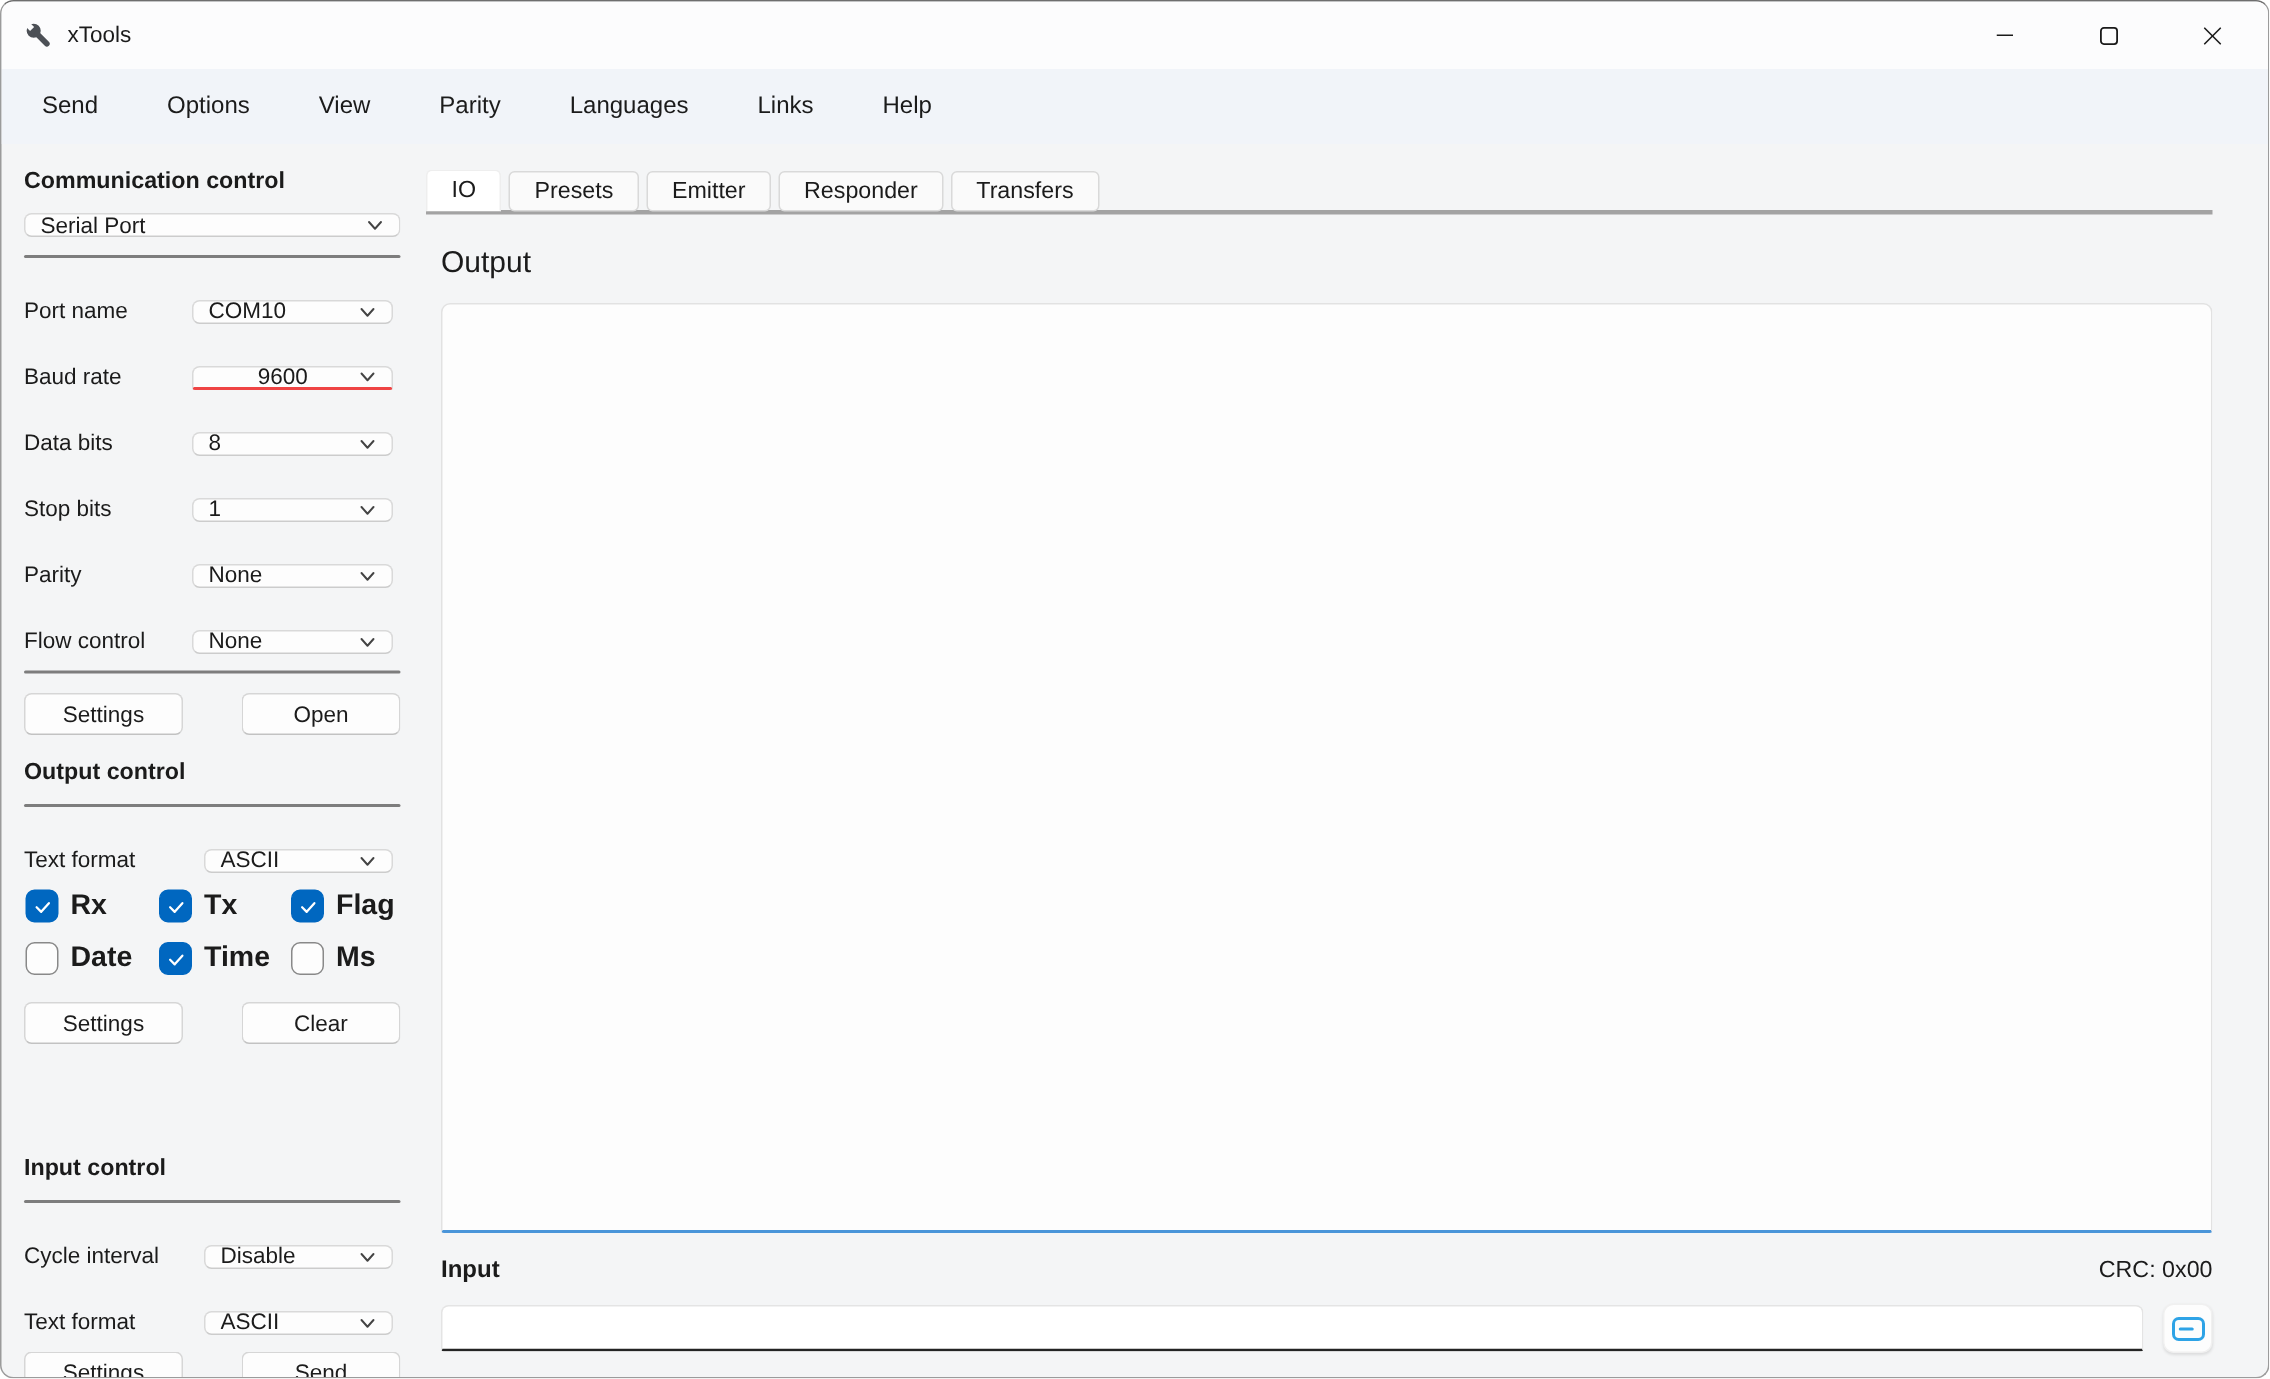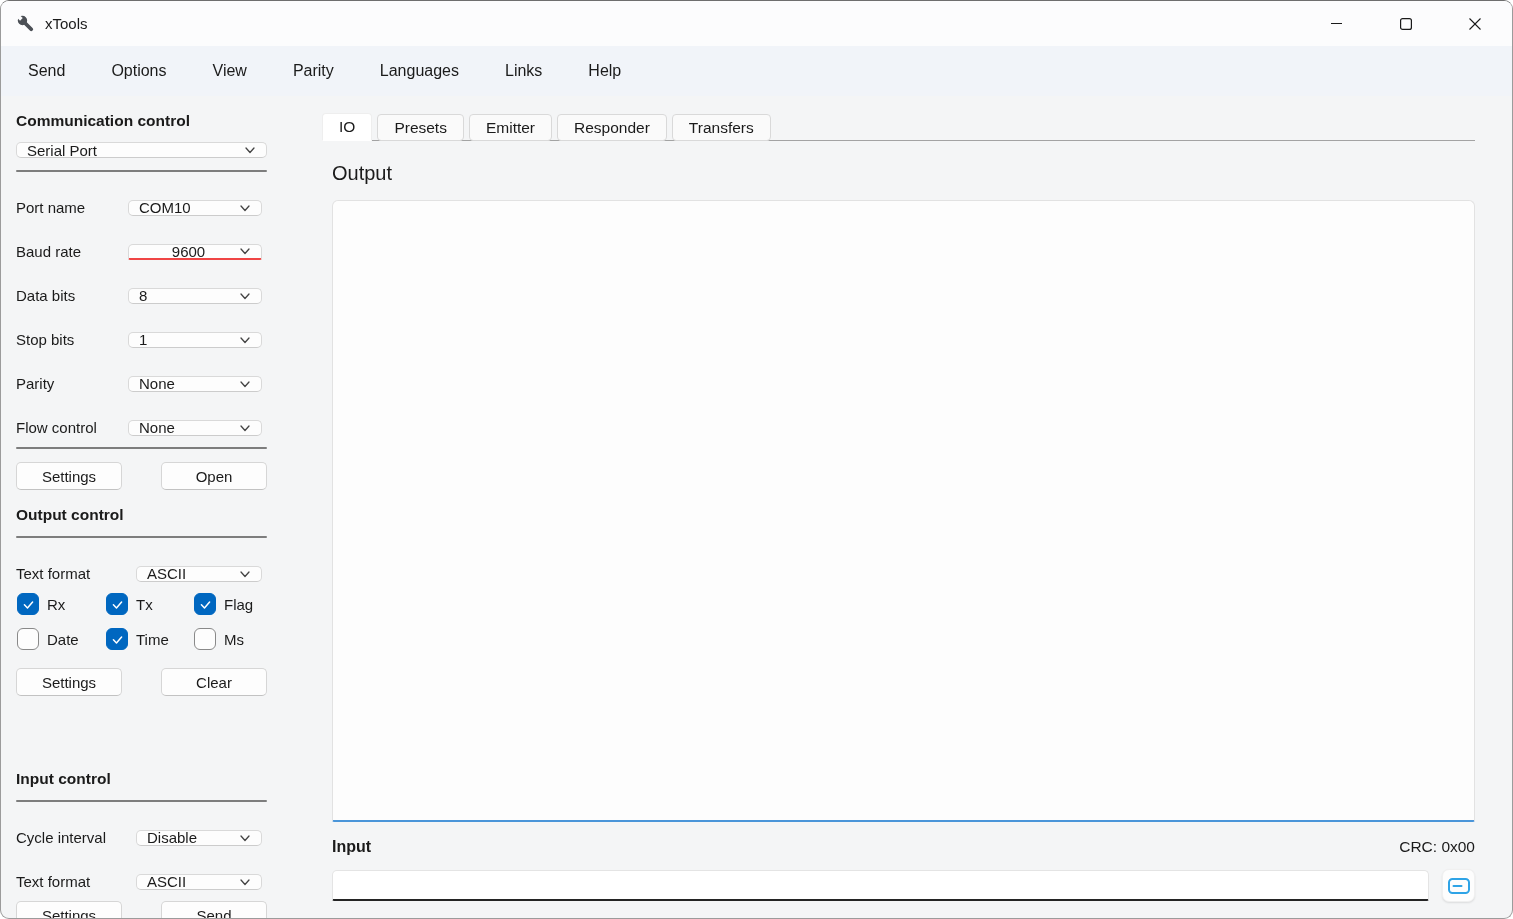--- a/index.html
+++ b/index.html
@@ -20,21 +20,21 @@
   .app-icon { width:21px; height:21px; margin-right:9px; flex:0 0 auto; }
   .app-title { font-size:15px; }
   .win-controls { margin-left:auto; display:flex; height:100%; align-items:stretch; padding-right:3px; }
   .win-btn { width:69px; display:flex; align-items:center; justify-content:center; cursor:default; }
 
   
   .menubar { height:50px; flex:0 0 auto; display:flex; align-items:center; padding-left:27px; background:#f1f4f9; }
   .menu-item { font-size:16px; margin-right:46px; white-space:nowrap; }
 
   
-  .app-body { flex:1; display:flex; min-height:0;gap:38px; }
+  .app-body { flex:1; display:flex; min-height:0; }
 
   
   .sidebar { width:277px; flex:0 0 auto; padding:0 11px 0 15px; }
   .section-header { font-weight:bold; font-size:15.5px; margin-top:15px; line-height:19px; }
   .section-header.big-gap { margin-top:73px; }
   .sep { height:2px; background:#7d7d7d; border-radius:1px; }
   .sep.s1 { margin:12px 0 11px 0; }
   .sep.s2 { margin:11px 0 13px 0; }
   .sep.s3 { margin:12px 0 12px 0; }
   .sep.s4 { margin:12px 0 13px 0; }
@@ -59,29 +59,29 @@
 
   .btn-row { display:flex; justify-content:space-between; }
   .btn {
     width:106px; height:28px;
     background:#fdfdfd; border:1px solid #d6d6d6; border-bottom-color:#c2c2c2;
     border-radius:5px; font-size:15px; font-family:inherit; color:#1b1b1b;
     display:flex; align-items:center; justify-content:center;
   }
 
   .check-grid { display:grid; grid-template-columns:89px 88px 1fr; row-gap:13px; margin:11px 0 18px 1px; }
-  .check-item { display:flex; align-items:center; gap:8px; font-size:15px; }
+  .check-item { display:flex; align-items:center; gap:8px; font-size:19px;font-weight:bold; }
   .checkbox { width:22px; height:22px; border-radius:6px; background:#fdfdfd; border:1px solid #898989; display:flex; align-items:center; justify-content:center; flex:0 0 auto; }
   .checkbox svg { display:none; }
   .checkbox.checked { background:var(--accent,#0067c0); border-color:var(--accent,#0067c0); }
   .checkbox.checked svg { display:block; }
 
   
   .main { flex:1; min-width:0; display:flex; flex-direction:column; padding:17px 37px 16px 6px; }
-  .tabbar { display:flex; gap:5px; align-items:flex-end; border-bottom:1px solid #a3a3a3; flex:0 0 auto; }
+  .tabbar { display:flex; gap:5px; align-items:flex-end; border-bottom:3px solid #a3a3a3; flex:0 0 auto; }
   .tab {
     height:27px; padding:0 16px; font-size:15.5px;
     display:flex; align-items:center;
     background:#fafafa; border:1px solid #d9d9d9; border-radius:4px;
     margin-bottom:-1px; white-space:nowrap;
   }
   .tab.active { background:#ffffff; border-color:#eeeeee; border-bottom:1px solid #ffffff; border-radius:4px 4px 0 0; height:28px; }
   .pane-title { font-weight:normal; font-size:20px; margin:23px 0 17px 10px; line-height:19px; }
   .output-box {
     flex:1; margin-left:10px;

